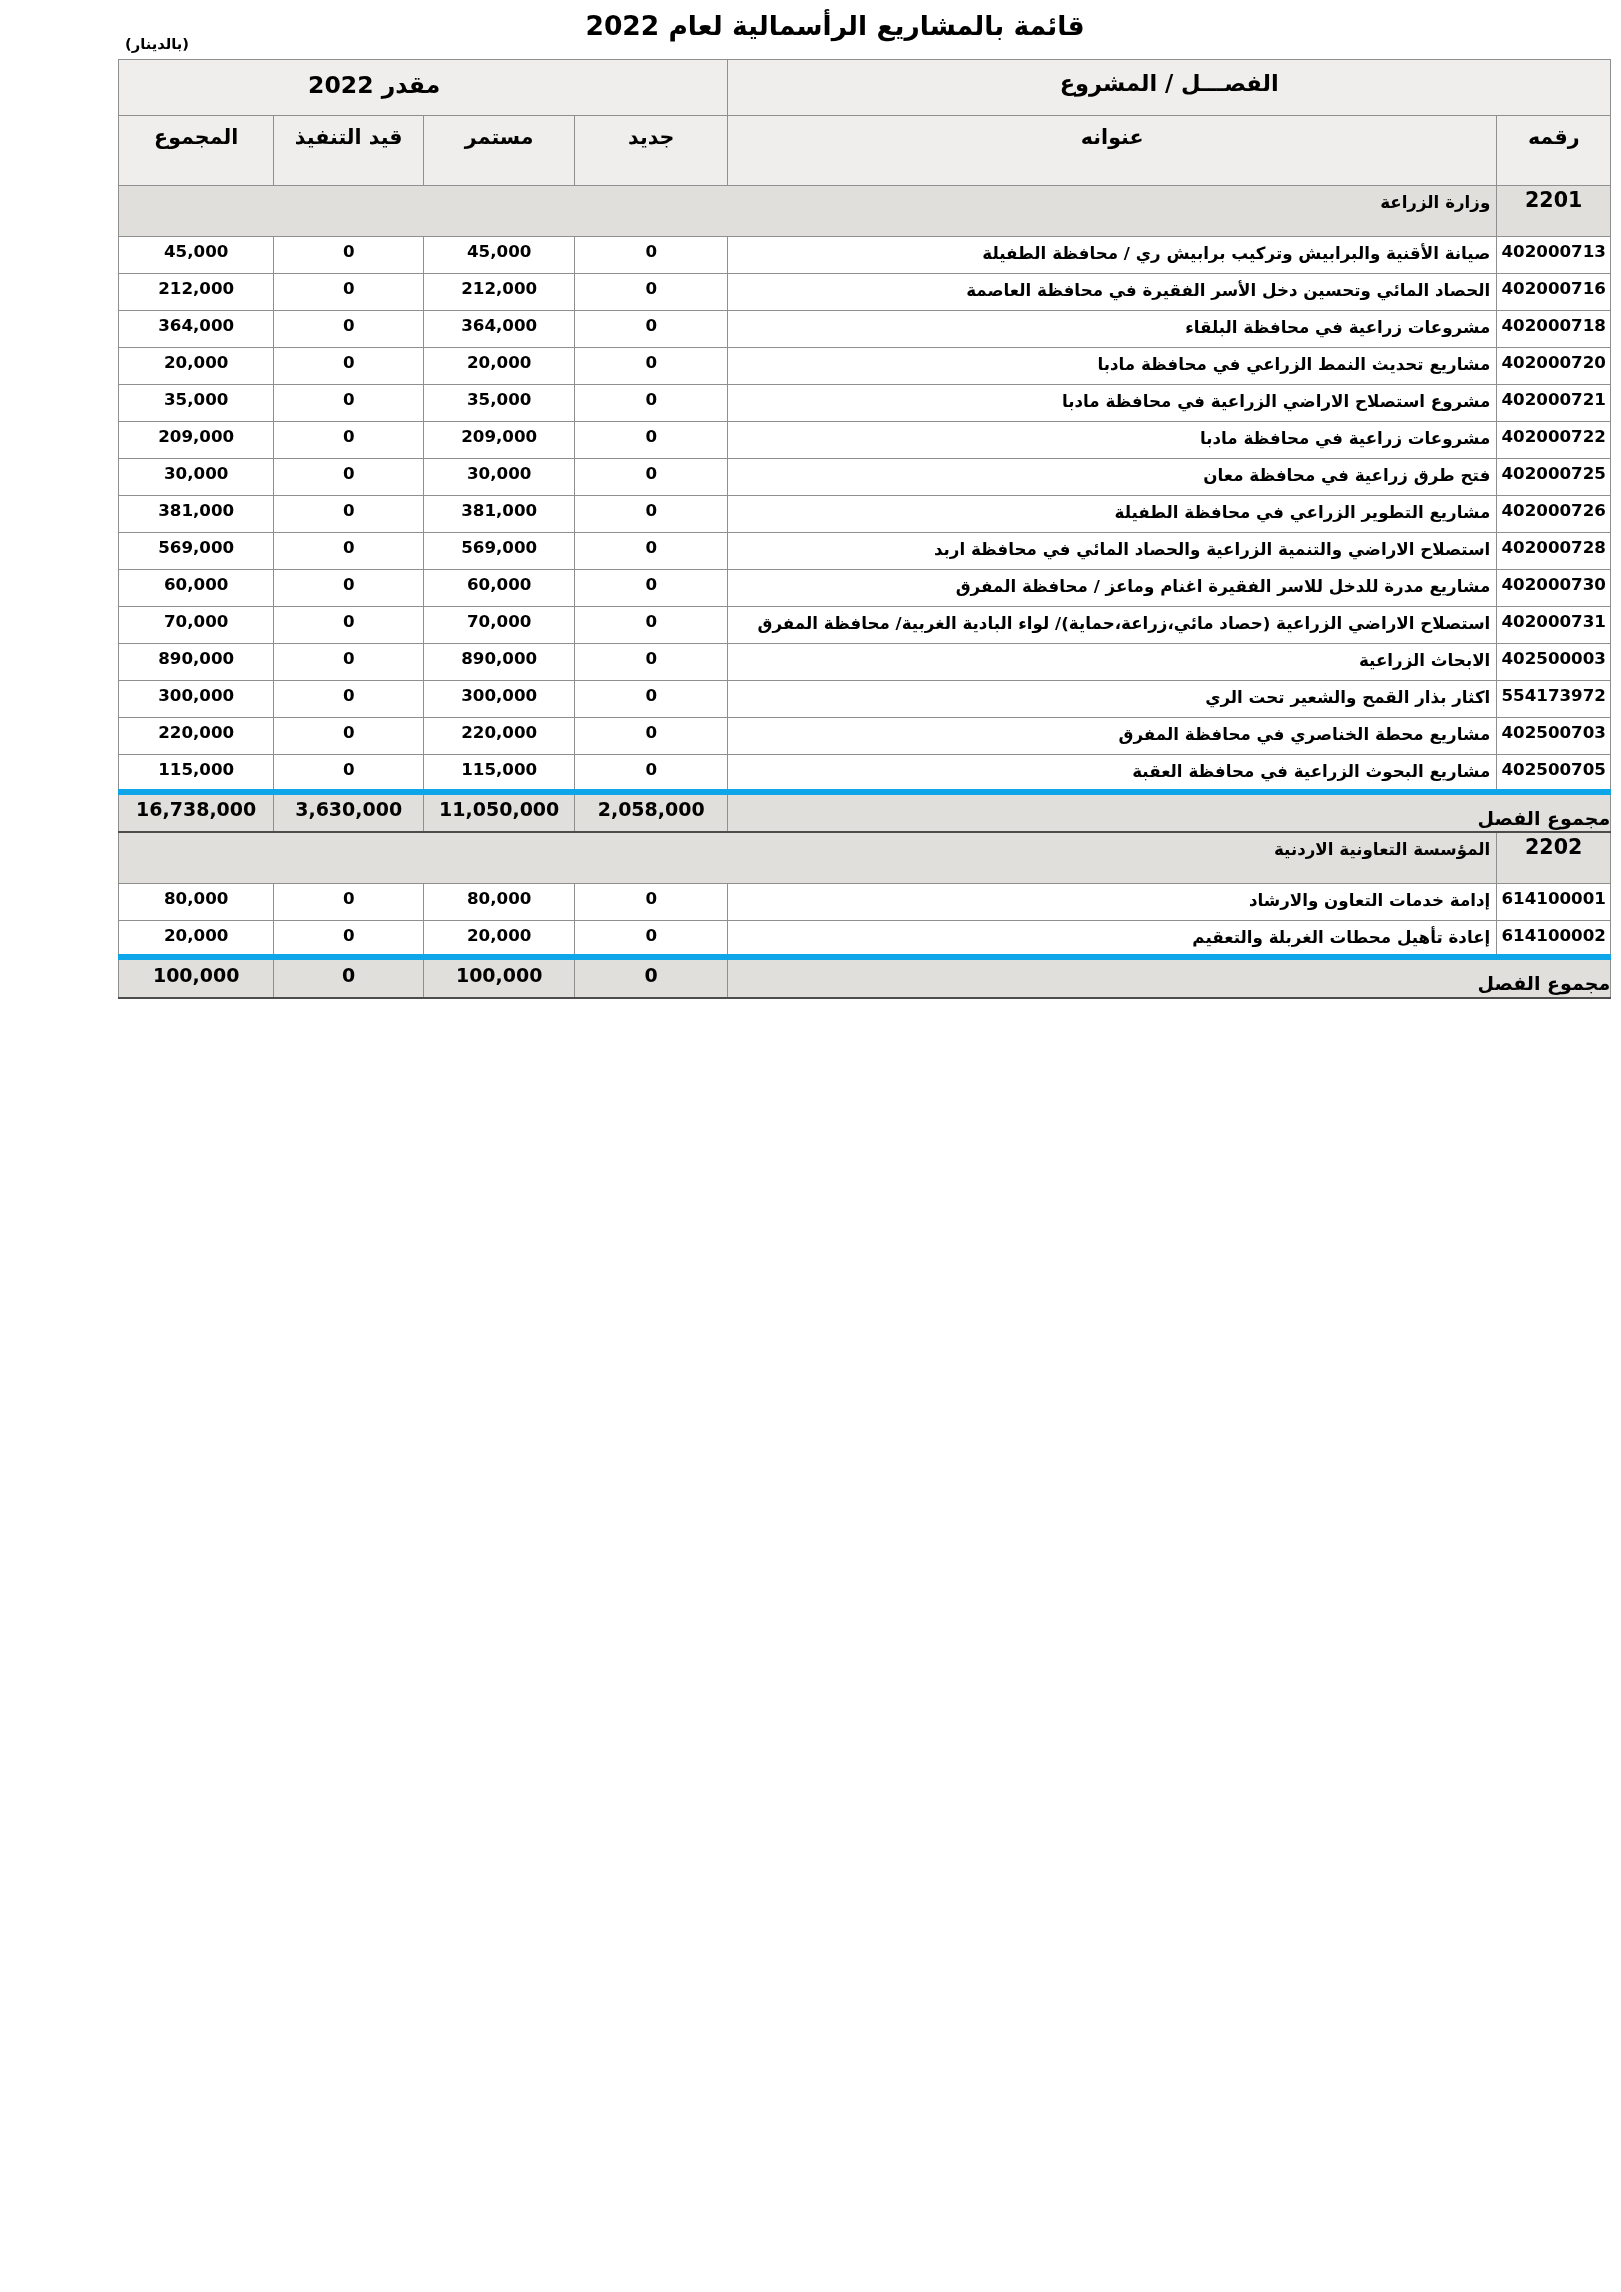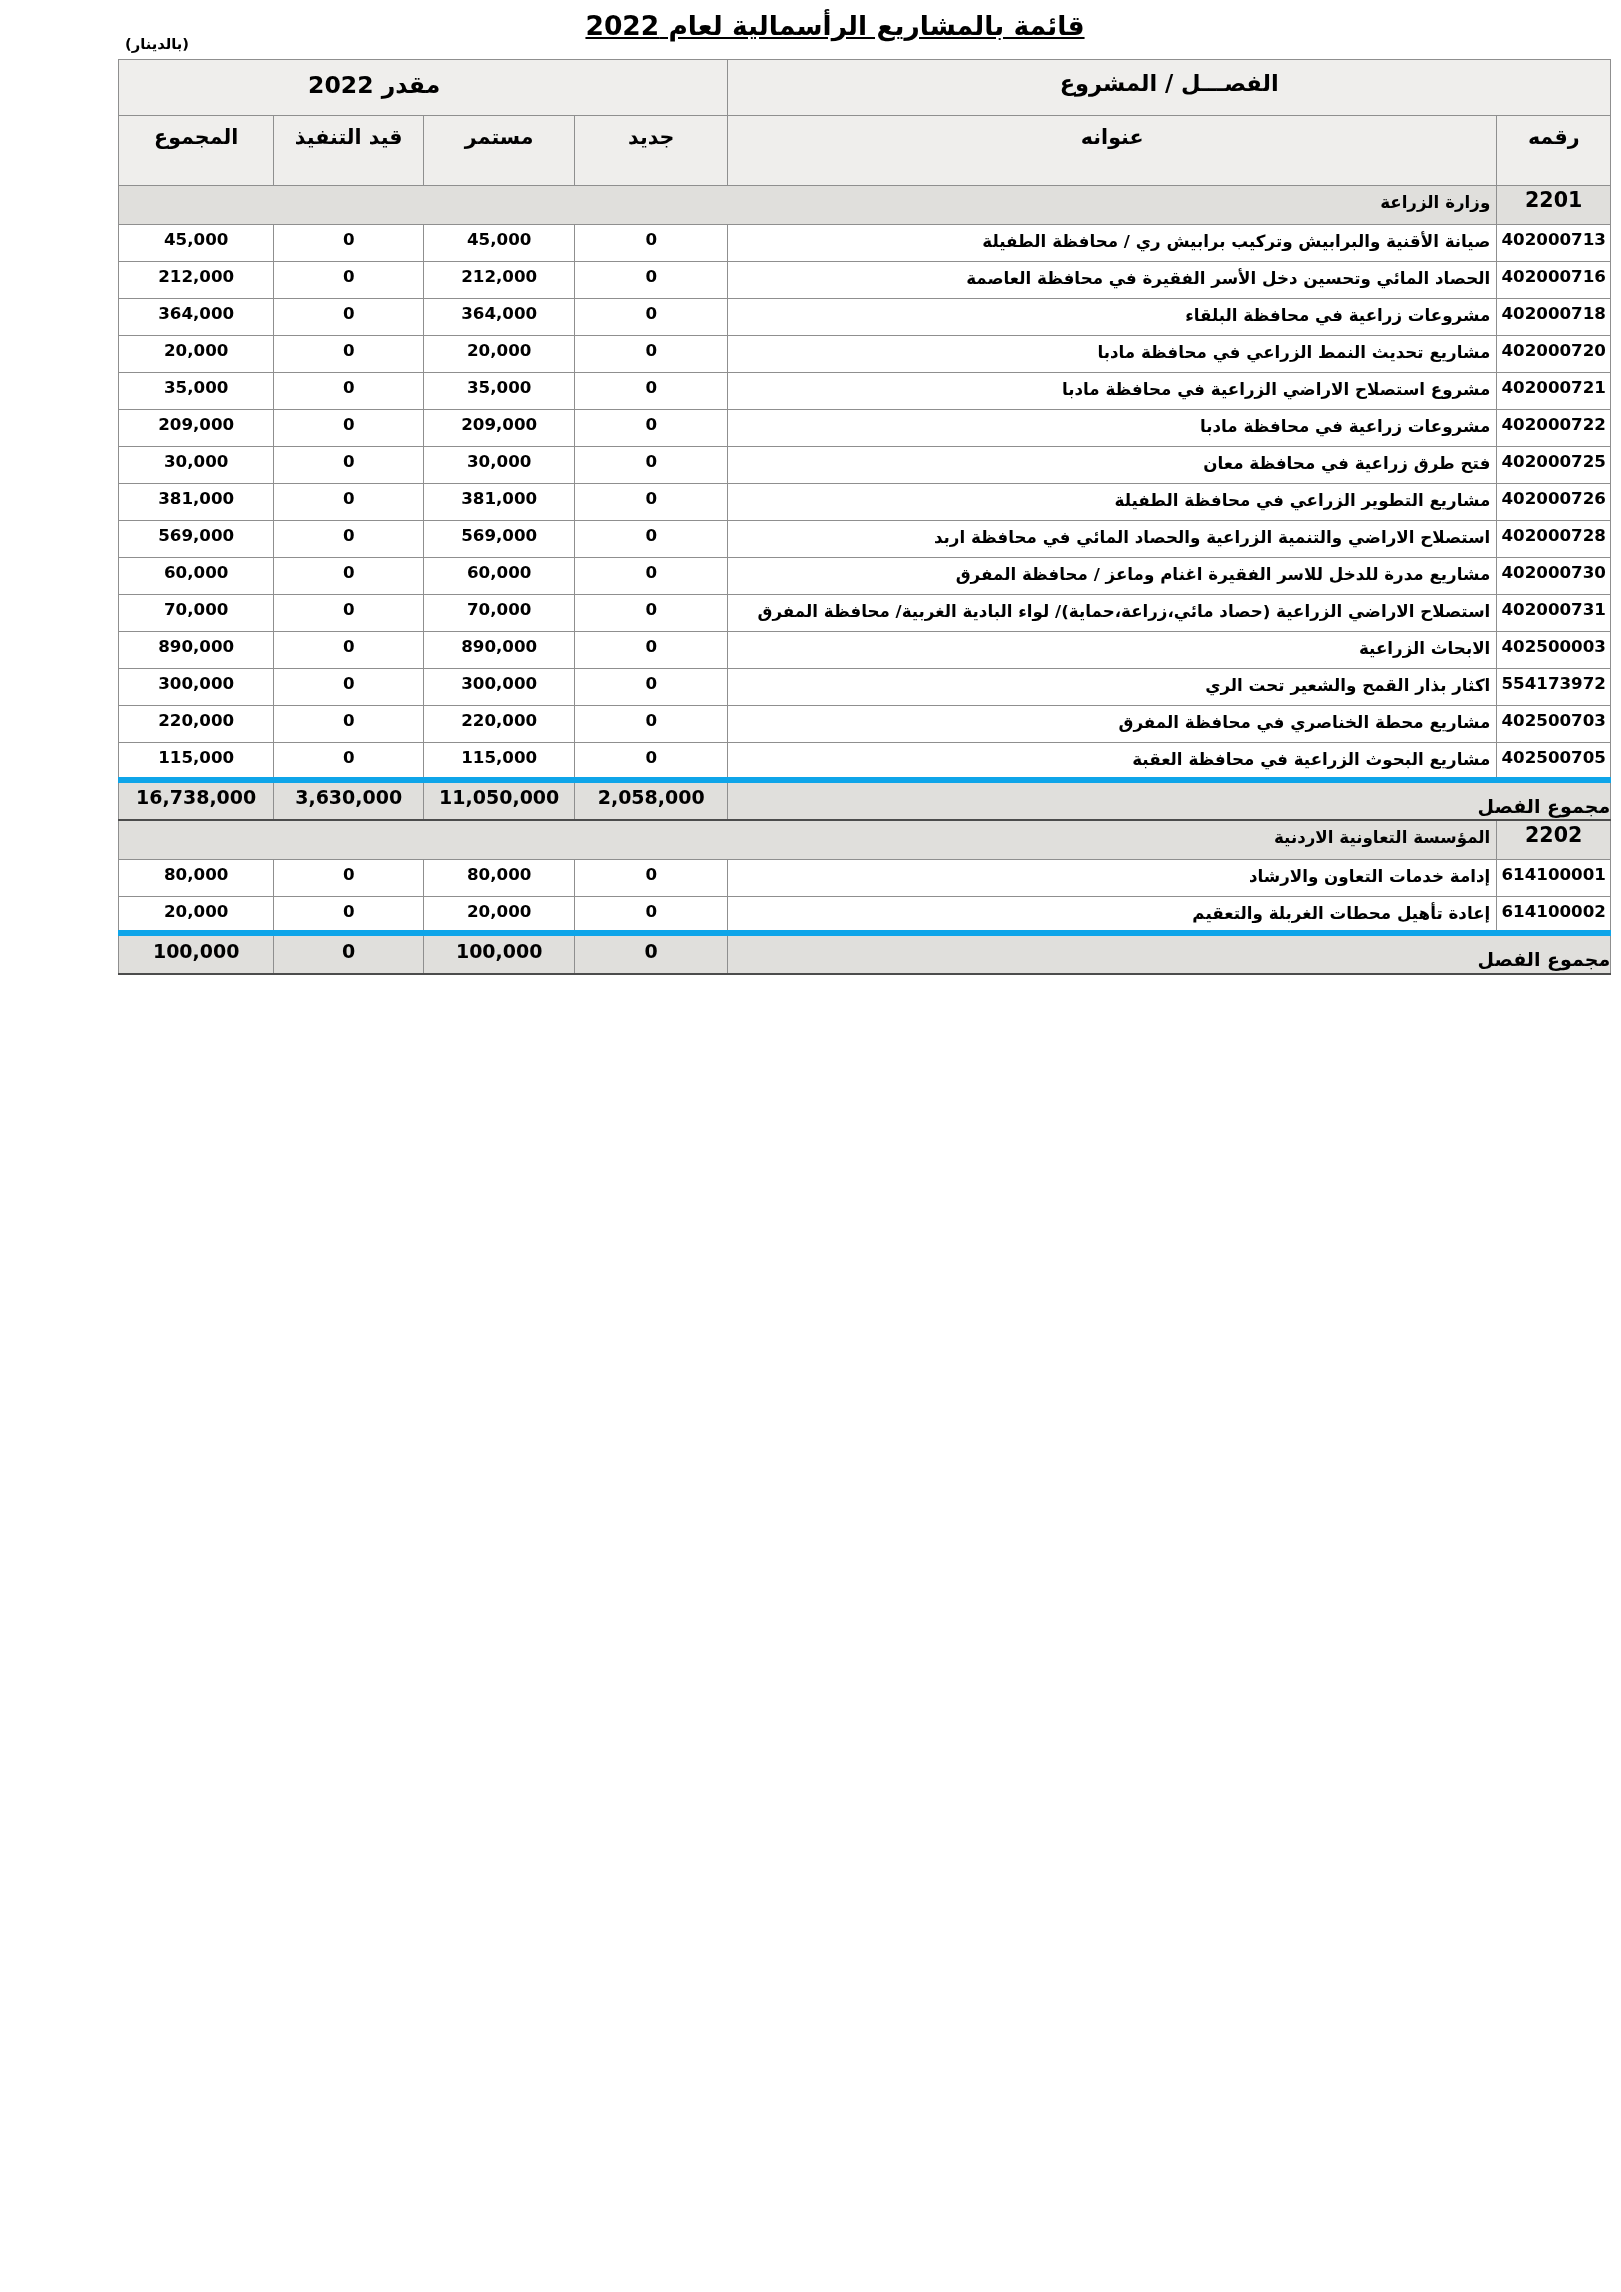--- a/index.html
+++ b/index.html
@@ -3,39 +3,39 @@
 <meta charset="utf-8">
 <style>
   html,body{margin:0;padding:0;}
   body{
     width:1621px;height:2293px;background:#ffffff;position:relative;
     direction:rtl;color:#000;
     font-family:"DejaVu Sans","Liberation Sans",sans-serif;font-weight:700;
   }
   .doc-title{
     position:absolute;top:9.8px;right:0;left:0;
-    text-align:center;padding-left:49px;font-size:26.5px;letter-spacing:0;text-decoration:underline;
+    text-align:center;padding-left:49px;font-size:26.5px;letter-spacing:0;
   }
   .currency-note{
     position:absolute;top:35px;left:125px;font-size:14.7px;
   }
   table.budget{
     position:absolute;top:59px;right:9.8px;width:1492px;
     border-collapse:collapse;table-layout:fixed;
     border:1px solid #8f8f8f;
   }
   td{
     border:1px solid #8f8f8f;box-sizing:border-box;vertical-align:top;
     padding:2.9px 0;overflow:hidden;white-space:nowrap;
   }
   thead td{background:#efeeec;text-align:center;}
   .h-chapter{height:56px;font-size:22.5px;padding-top:9.8px;}
   .h-estimated{height:56px;font-size:23.5px;padding-top:10.8px;padding-right:98px;}
   .h-col{height:70px;font-size:20.6px;padding-top:8.8px;}
-  .section-row td{background:#e0dfdc;height:39px;}
+  .section-row td{background:#e0dfdc;height:51px;}
   .sec-code{text-align:center;font-size:20.6px;padding-top:2px;}
   .sec-name{text-align:right;font-size:16.7px;padding-right:5.9px;padding-top:5.9px;}
   .project-row td{height:37px;font-size:16.7px;background:#ffffff;}
   .num{text-align:center;padding-top:3.9px;margin-top:16px;}
   .ttl{text-align:right;padding-right:5.9px;font-size:15.7px;padding-top:5.9px;}
   .amt{text-align:center;padding-top:3.9px;}
   .total-row td{
     background:#e0dfdc;height:28px;font-size:19px;
     border-top:6px solid #0ea5e9;border-bottom:2px solid #4c4c4c;
   }

